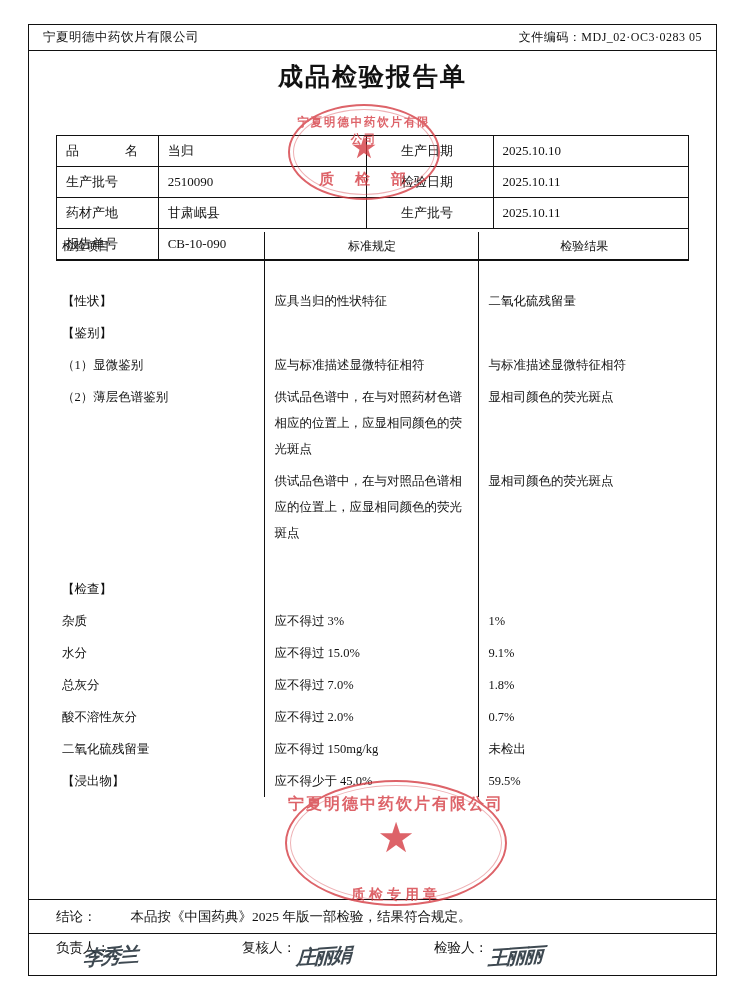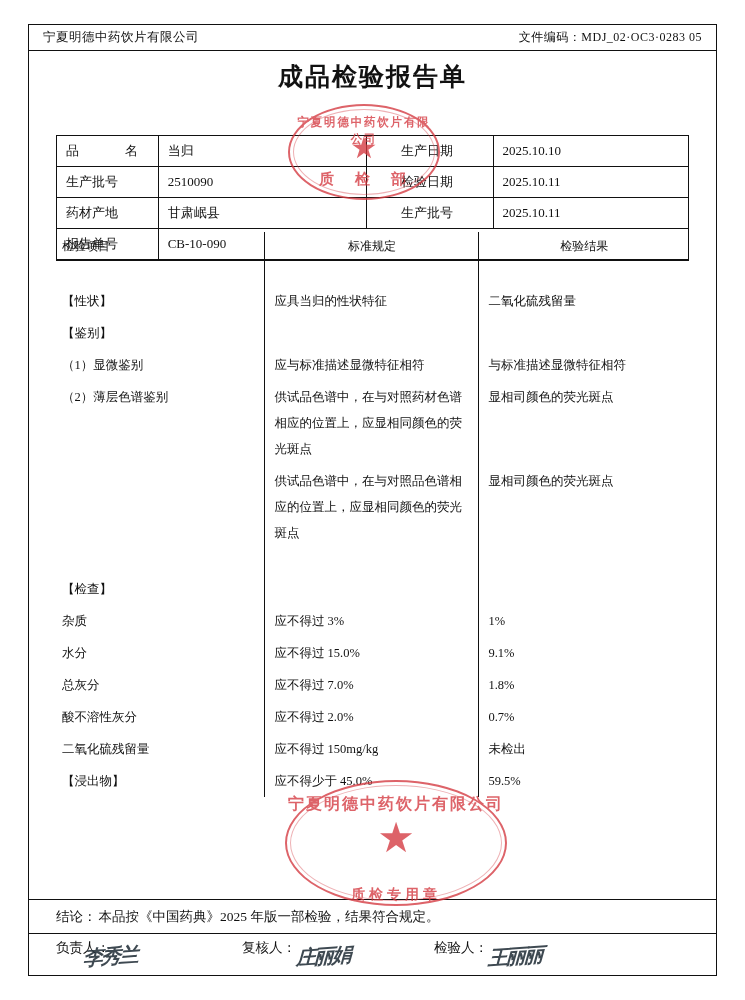--- a/index.html
+++ b/index.html
@@ -127,20 +127,21 @@
     top: 899px;
     width: 687px;
     height: 35px;
     box-sizing: border-box;
     border-top: 1px solid #111;
     border-bottom: 1px solid #111;
     display: flex;
     align-items: center;
     padding-left: 27px;
     font-size: 13.5px;
+    gap: 32px;
   }
   .concl .k { margin-right: 2px; }
 
   .sign {
     position: absolute;
     left: 29px;
     top: 934px;
     width: 687px;
     height: 41px;
     display: flex;

